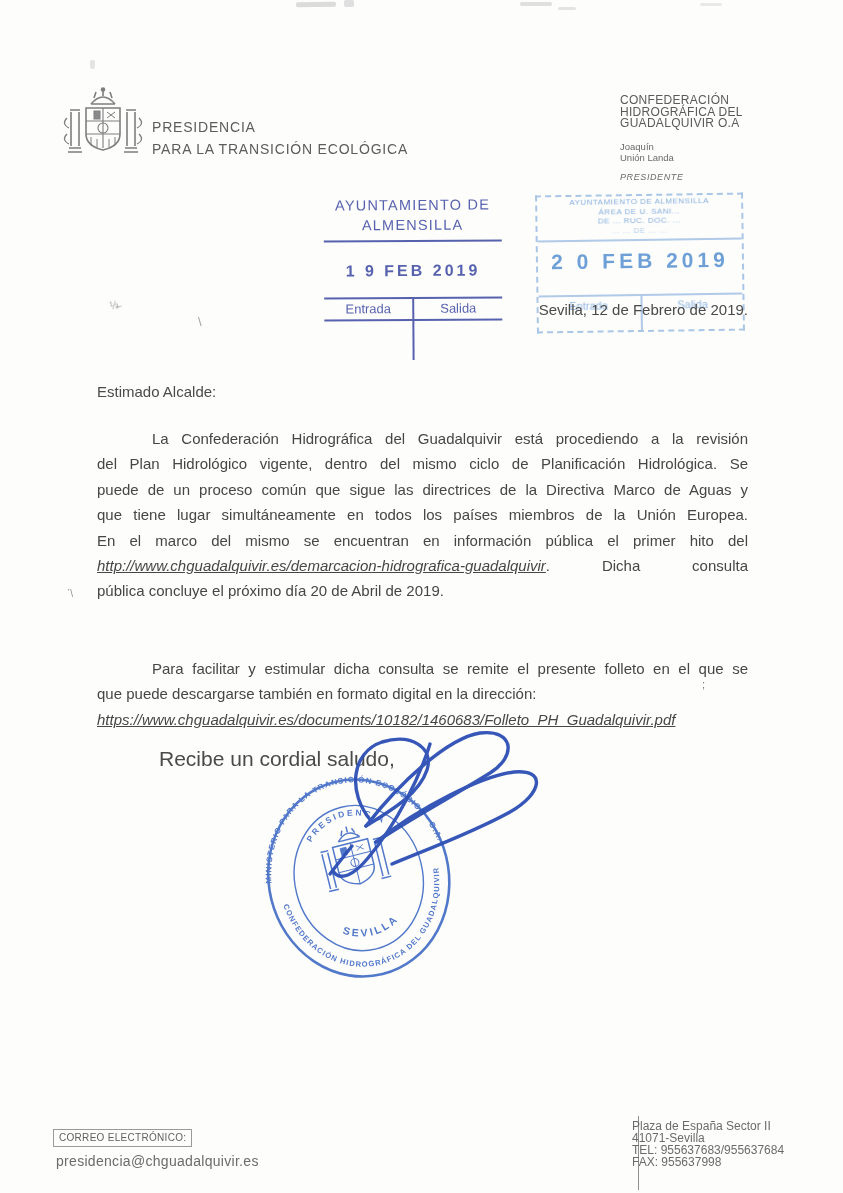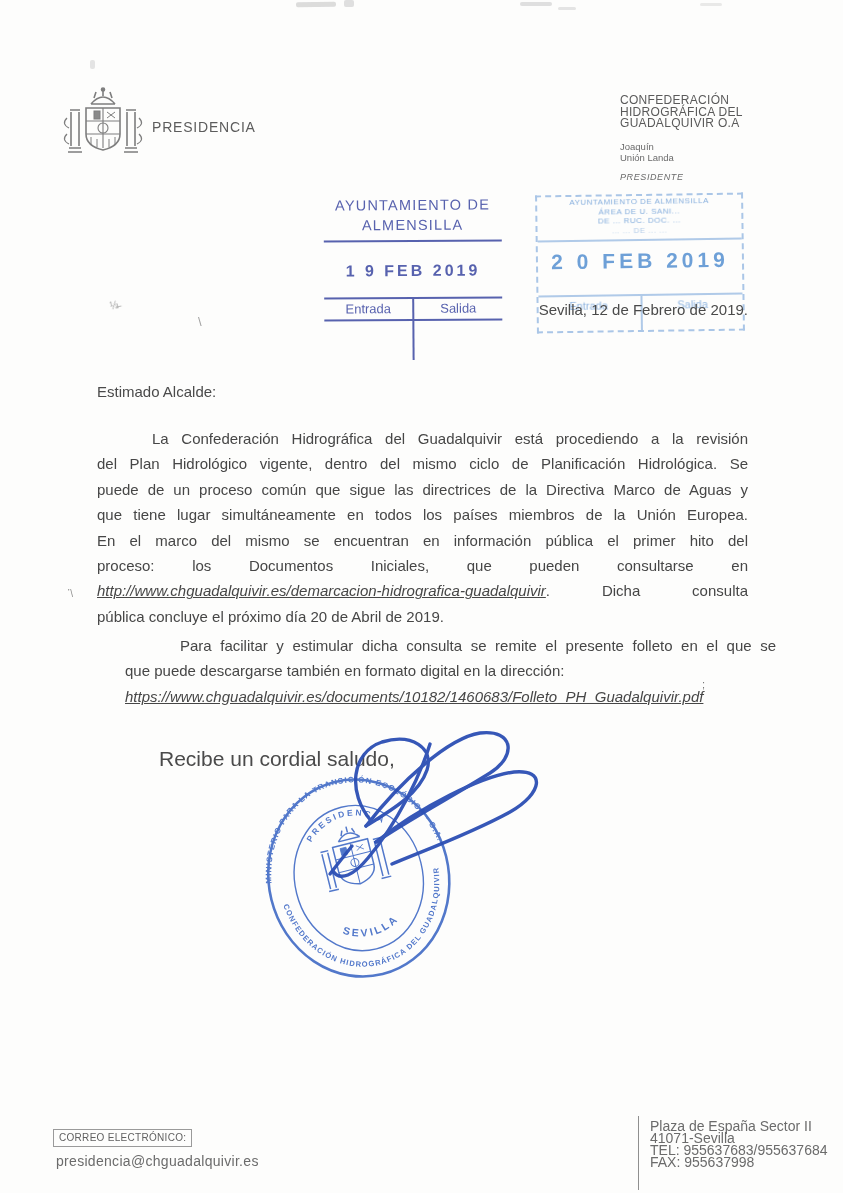--- a/index.html
+++ b/index.html
@@ -39,21 +39,21 @@
   .para{left:97px;top:0;width:651px;font-size:15px;line-height:25.4px;color:#464646;}
   .para .line{white-space:nowrap;}
   .para .j{text-align:justify;text-align-last:justify;white-space:normal;}
   .para .indent{text-indent:55px;}
   .lnk{font-style:italic;text-decoration:underline;}
   .closing{left:159px;top:747px;font-size:21px;}
   
   .email-label{left:53px;top:1129px;font-size:10px;color:#606060;border:1px solid #9a9a9a;padding:2px 5px 3px;letter-spacing:.3px;}
   .email{left:56px;top:1153px;font-size:14px;color:#6b6b6b;letter-spacing:.3px;}
   .addr-rule{left:638px;top:1116px;height:74px;border-left:1.5px solid #8f8f8f;}
-  .addr{left:650px;top:1120px;font-size:14px;line-height:12px;color:#6b6b6b;}
+  .addr{left:632px;top:1120px;font-size:12px;line-height:12px;color:#6b6b6b;}
   
   .speck{position:absolute;background:#9d9d9d;border-radius:2px;opacity:.5;}
   .mark{position:absolute;color:#8a8a8a;font-size:10px;opacity:.8;}
   svg{overflow:visible;}
 </style>
 </head>
 <body>
 
 <div class="speck" style="left:296px;top:2px;width:40px;height:5px;transform:rotate(-1deg);opacity:.35;"></div>
 <div class="speck" style="left:344px;top:0;width:10px;height:7px;opacity:.3;"></div>
@@ -82,20 +82,21 @@
     <path d="M12 22 h10 M13 24 v34 M21 24 v34 M11 60 h12 M10 64 h14"></path>
     <path d="M68 22 h10 M69 24 v34 M77 24 v34 M67 60 h12 M66 64 h14"></path>
 
     <path d="M9 30 q-6 6 2 10 M81 30 q6 6 -2 10" stroke-width="1.2"></path>
     <path d="M9 46 q-6 6 2 10 M81 46 q6 6 -2 10" stroke-width="1.2"></path>
   </g>
 </svg>
 
 <div class="abs ministry-text">
   <div>PRESIDENCIA</div>
+  <div>PARA LA TRANSICIÓN ECOLÓGICA</div>
 </div>
 
 <div class="abs org-block">
   <div>CONFEDERACIÓN</div>
   <div>HIDROGRÁFICA DEL</div>
   <div>GUADALQUIVIR O.A</div>
 </div>
 <div class="abs signer">
   <div>Joaquín</div>
   <div>Unión Landa</div>
@@ -138,26 +139,25 @@
 
 <div class="abs dateline">Sevilla, 12 de Febrero de 2019.</div>
 <div class="abs salutation">Estimado Alcalde:</div>
 
 <div class="abs para" style="top:426px;">
   <div class="j indent">La Confederación Hidrográfica del Guadalquivir está procediendo a la revisión</div>
   <div class="j">del Plan Hidrológico vigente, dentro del mismo ciclo de Planificación Hidrológica. Se</div>
   <div class="j">puede de un proceso común que sigue las directrices de la Directiva Marco de Aguas y</div>
   <div class="j">que tiene lugar simultáneamente en todos los países miembros de la Unión Europea.</div>
   <div class="j">En el marco del mismo se encuentran en información pública el primer hito del</div>
-  <div class="j">proceso: los Documentos Iniciales, que pueden consultarse en</div>
   <div class="j"><span class="lnk">http://www.chguadalquivir.es/demarcacion-hidrografica-guadalquivir</span><span>. Dicha consulta</span></div>
   <div class="line">pública concluye el próximo día 20 de Abril de 2019.</div>
 </div>
 
-<div class="abs para" style="top:633px;margin-left:28px;">
+<div class="abs para" style="top:656px;">
   <div class="j indent">Para facilitar y estimular dicha consulta se remite el presente folleto en el que se</div>
   <div class="line">que  puede descargarse también en formato digital en la dirección:</div>
   <div class="line lnk">https://www.chguadalquivir.es/documents/10182/1460683/Folleto_PH_Guadalquivir.pdf</div>
 </div>
 
 <div class="abs closing">Recibe un cordial saludo,</div>
 
 <div class="abs" style="left:244px;top:766px;width:230px;height:226px;transform:rotate(-14deg);opacity:.88;">
   <svg width="230" height="226" viewBox="0 0 230 226">
     <defs>

